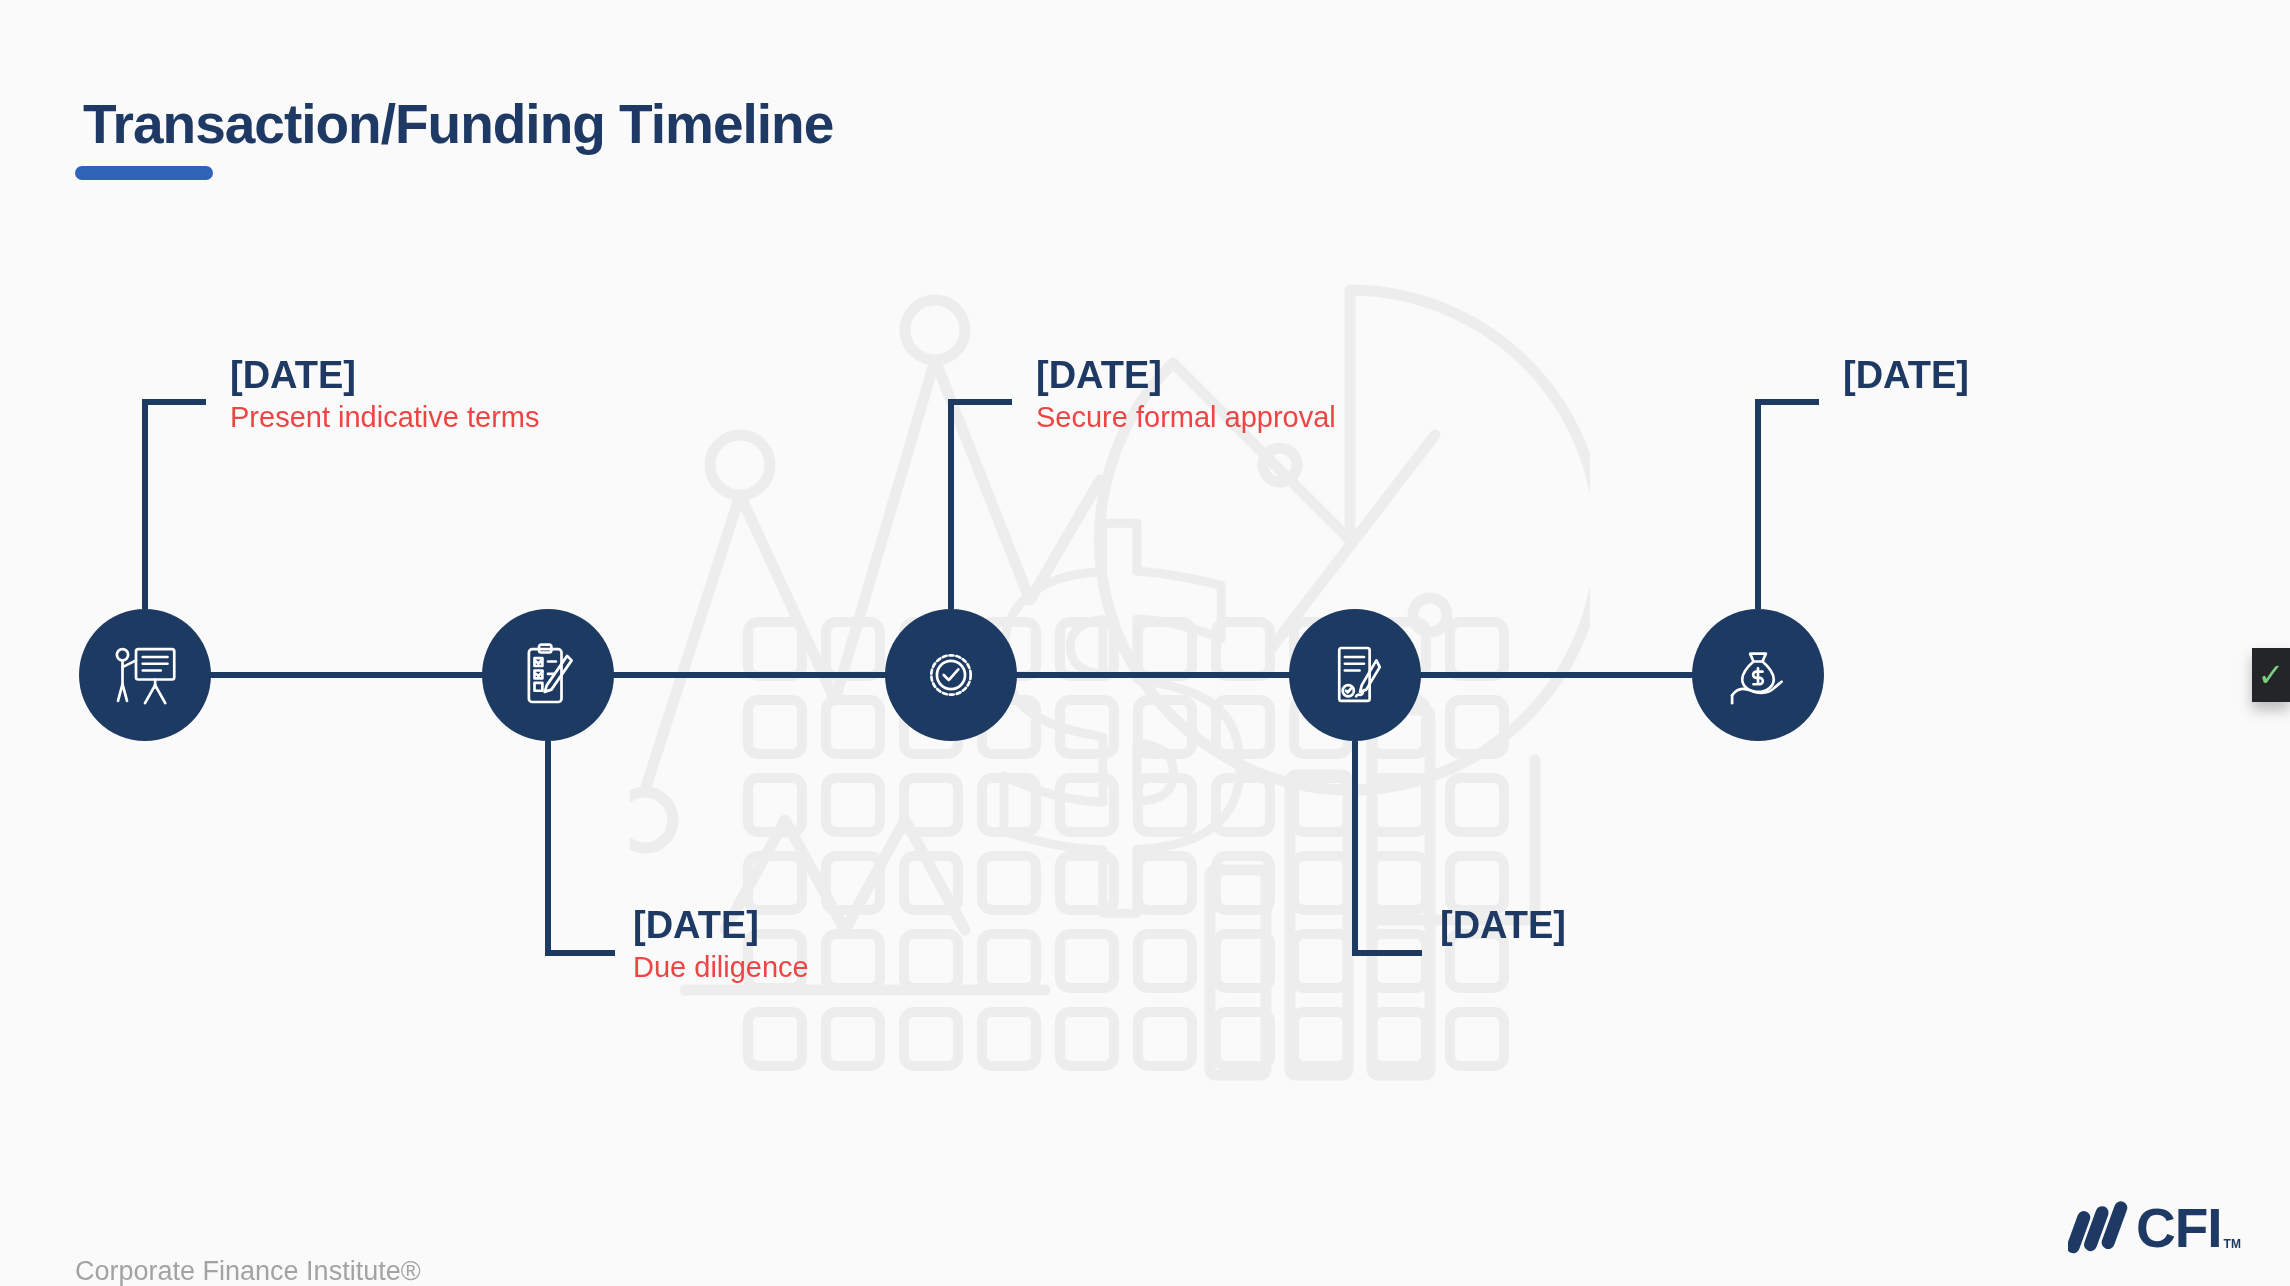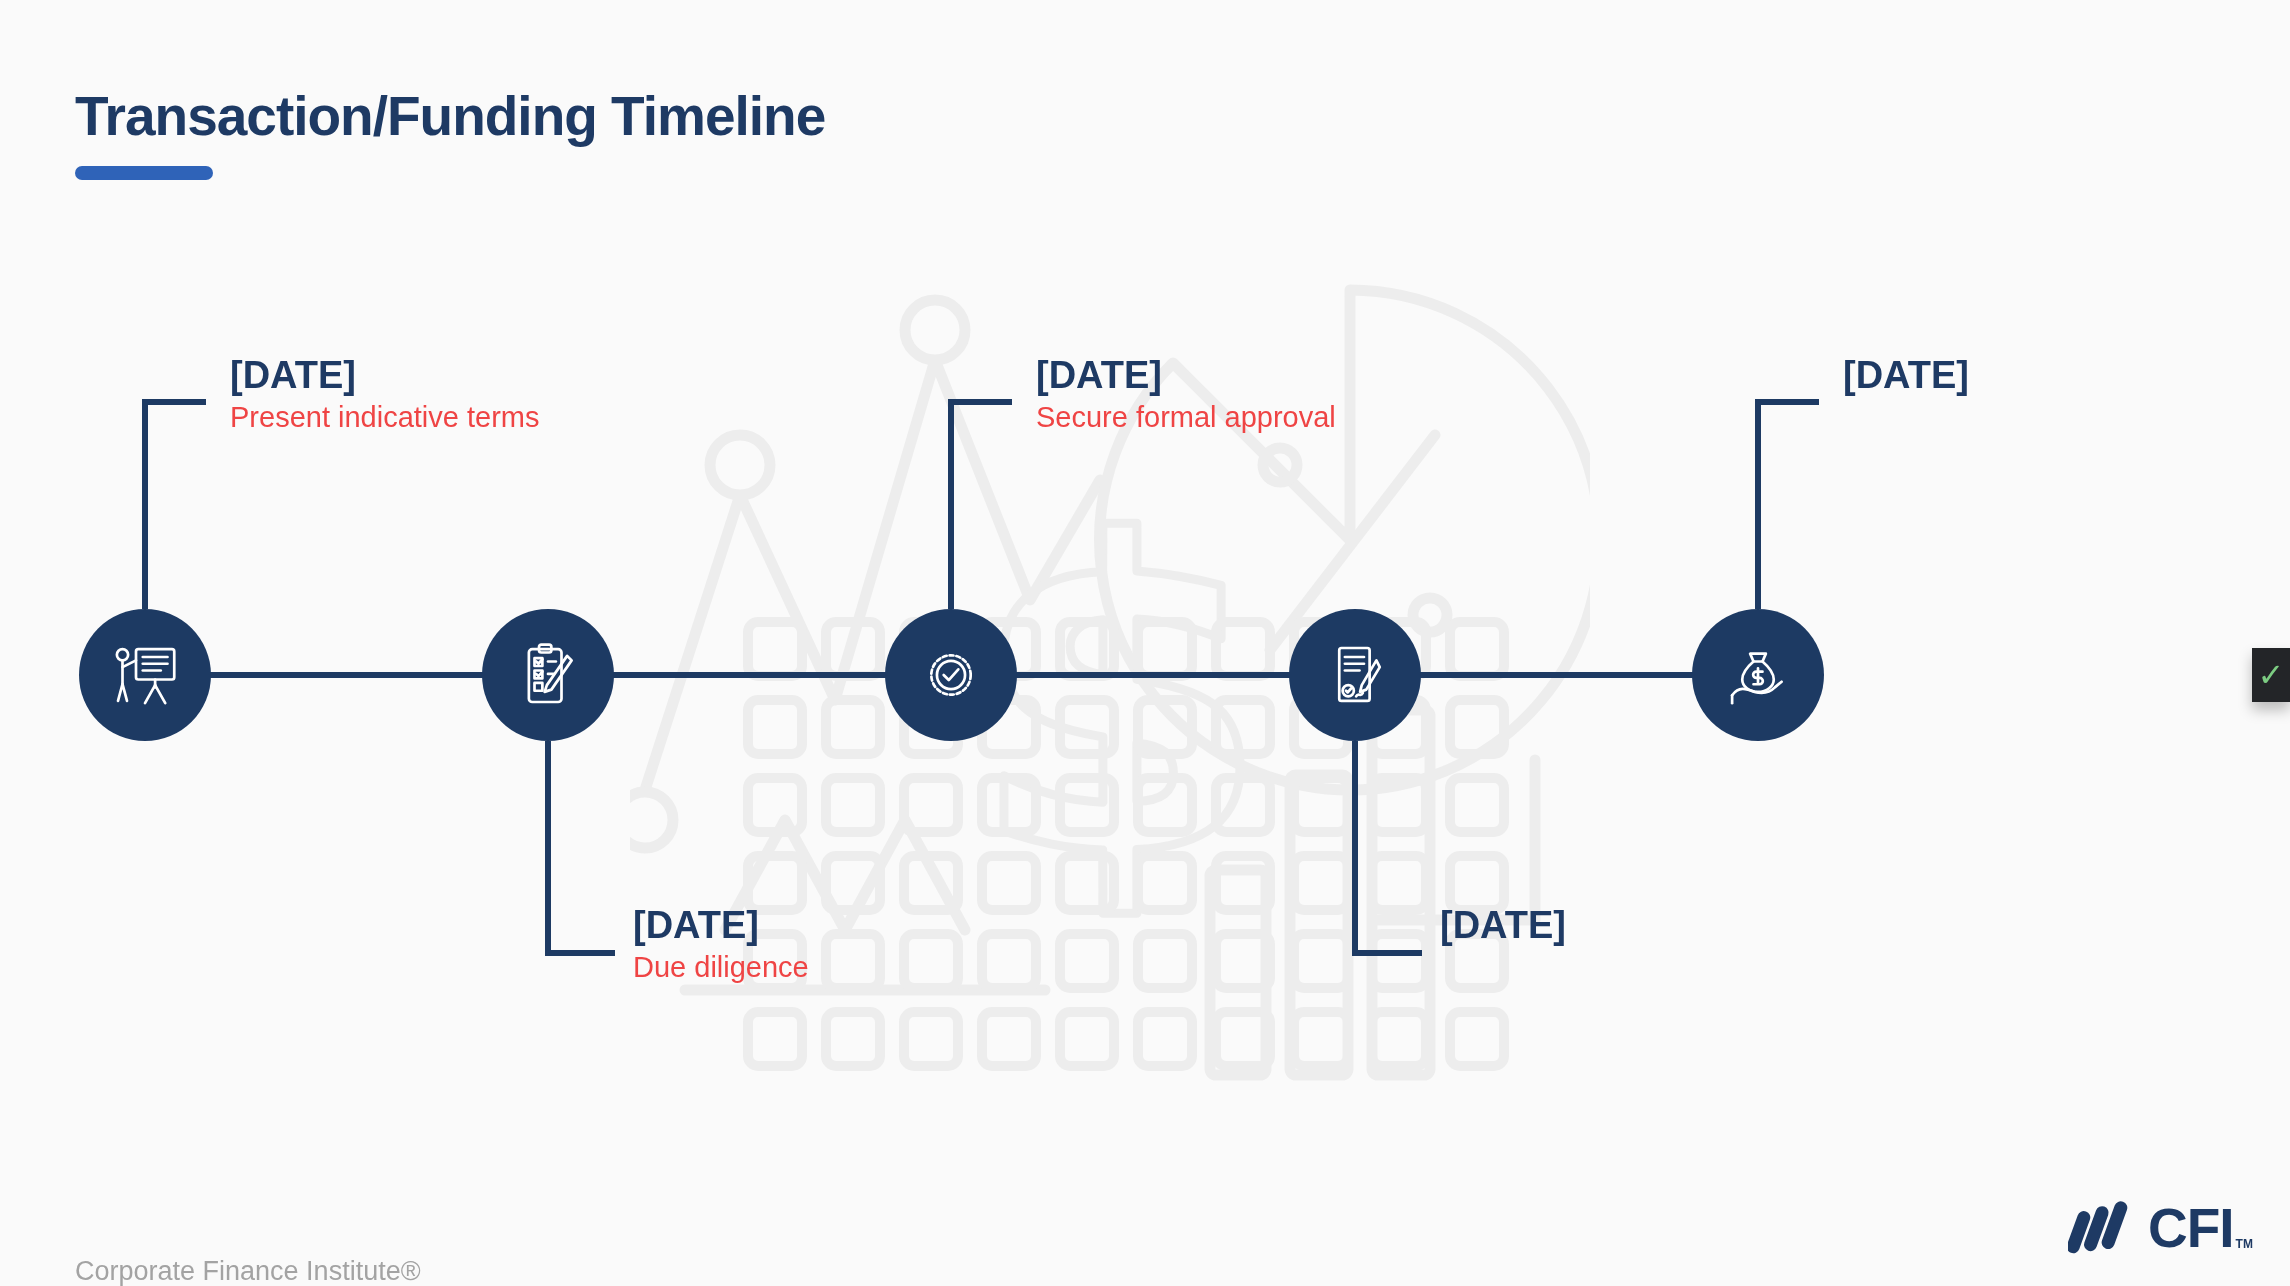--- a/index.html
+++ b/index.html
@@ -7,21 +7,21 @@
     position:relative;
     width:2290px;height:1286px;
     background:#fafafa;
     overflow:hidden;
     font-family:"Liberation Sans","DejaVu Sans",sans-serif;
   }
   
   .title{
     position:absolute;left:75px;top:84px;
     font-size:55px;font-weight:bold;letter-spacing:-1px;
-    color:#1e3a64;margin:0;
+    color:#1e3a64;margin:8px;
   }
   .title-underline{
     position:absolute;left:75px;top:166px;
     width:138px;height:14px;border-radius:7px;
     background:#2f63b8;
   }
   
   .watermark{
     position:absolute;left:630px;top:230px;width:960px;height:880px;
     pointer-events:none;
@@ -49,21 +49,21 @@
   .footer-brand{
     position:absolute;left:75px;top:1256px;
     font-size:27px;color:#a3a3a3;
   }
   .logo{
     position:absolute;left:2068px;top:1198px;height:56px;
     display:flex;align-items:flex-end;
   }
   .logo .logo-text{
     font-size:55px;font-weight:800;color:#1e3a64;line-height:52px;
-    letter-spacing:-1px;margin-left:18px;
+    letter-spacing:-1px;margin-left:6px;
   }
   .logo .logo-tm{
     font-size:12px;color:#1e3a64;font-weight:bold;margin-left:2px;
     line-height:20px;
   }
   
   .status-check{
     position:absolute;left:2252px;top:648px;width:38px;height:54px;
     background:#232528;display:flex;align-items:center;justify-content:center;
     box-shadow:0 8px 14px rgba(0,0,0,0.25);

